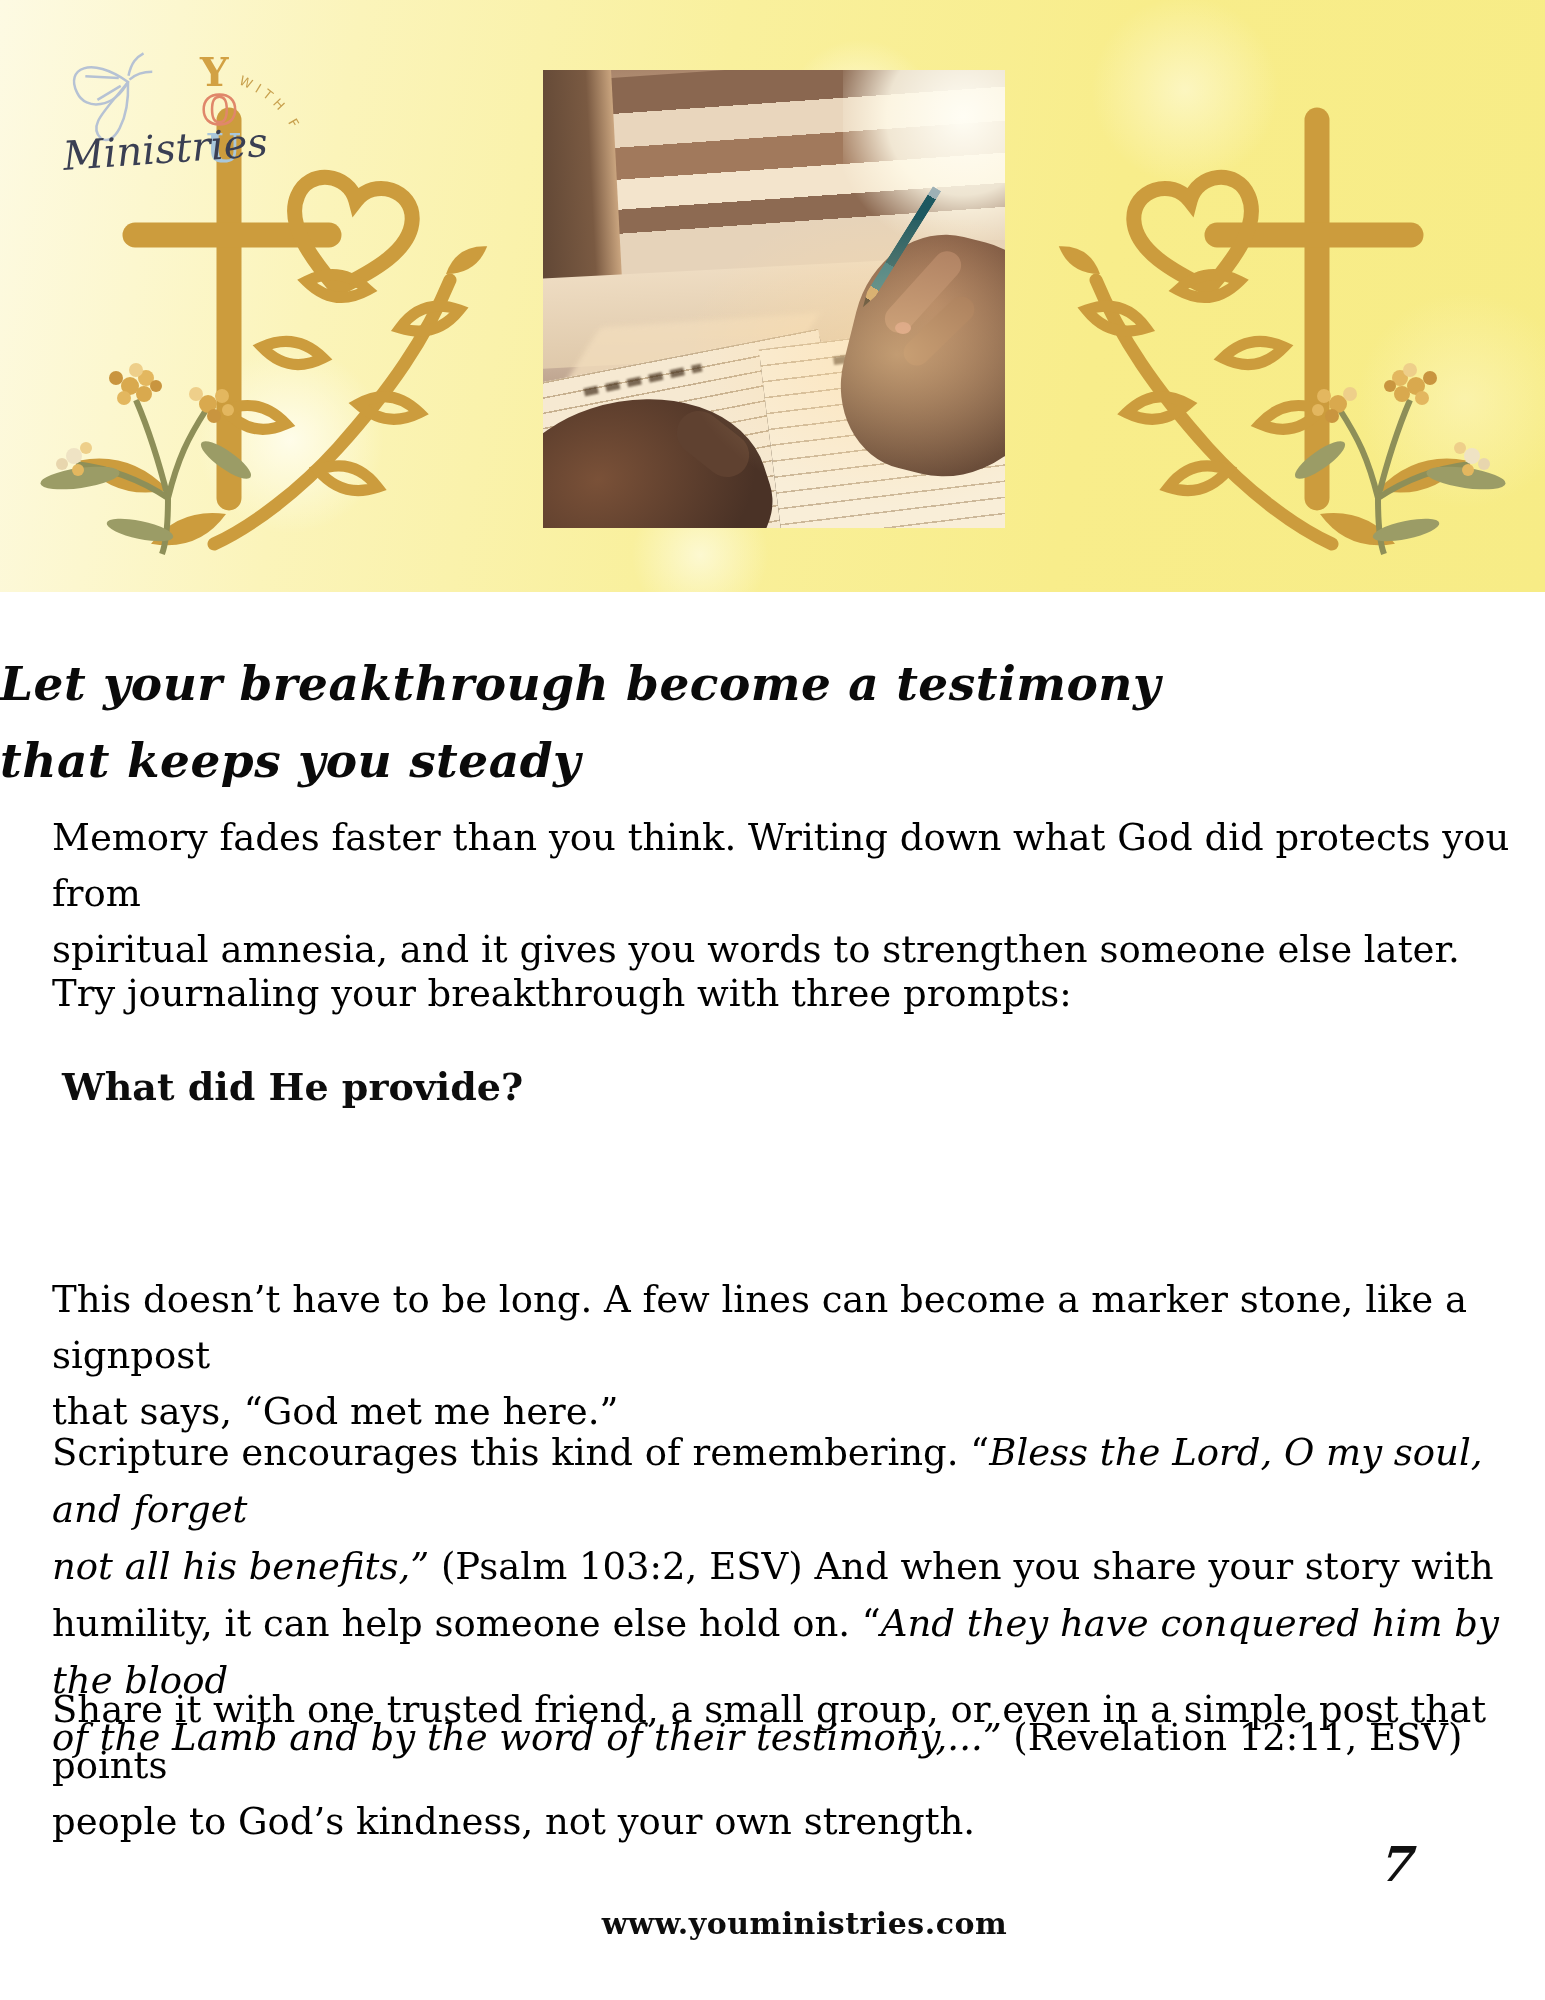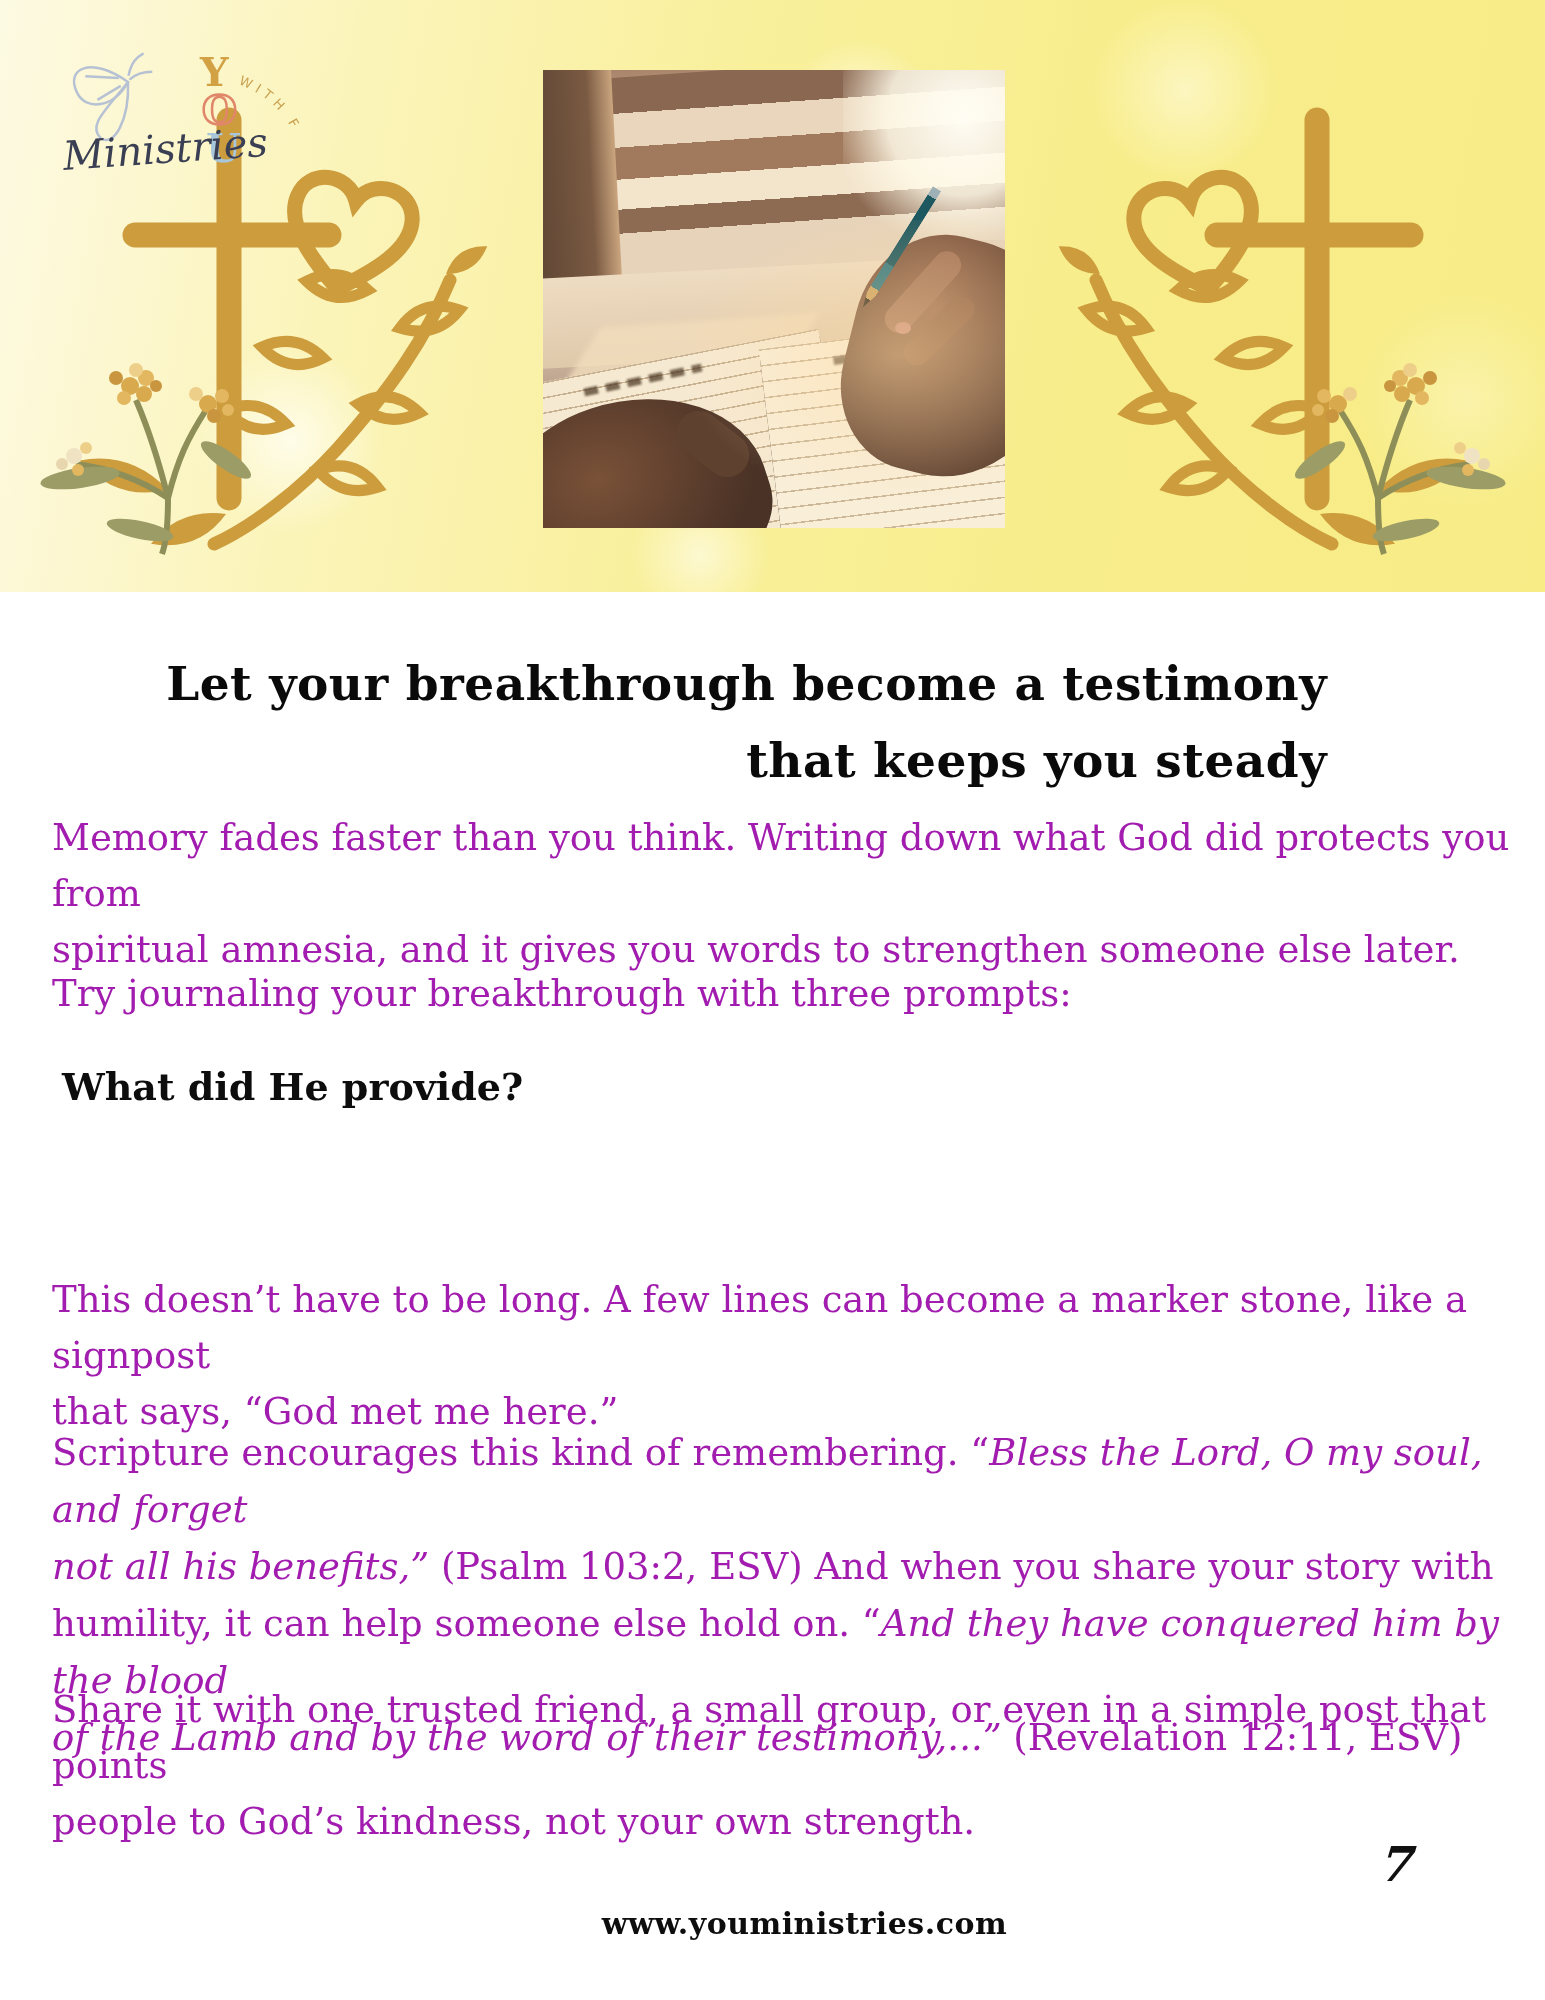--- a/index.html
+++ b/index.html
@@ -48,23 +48,23 @@
     background:radial-gradient(ellipse at 35% 30%,#9c6c50,#5d4030 75%);transform:rotate(14deg);}
   .finger1{left:330px;top:208px;width:100px;height:28px;border-radius:14px;background:#a5755a;transform:rotate(-48deg);}
   .finger2{left:352px;top:248px;width:88px;height:26px;border-radius:13px;background:#936say;background:#936549;transform:rotate(-44deg);}
   .nail{left:352px;top:252px;width:16px;height:12px;border-radius:50%;background:#c98b79;}
   .pen{left:352px;top:108px;width:10px;height:140px;transform:rotate(32deg);
     background:linear-gradient(180deg,#9db0b5 0 10px,#1d5860 10px 64%,#2e7680 64% 84%,#caa05f 84% 93%,#342a1c 93%);
     clip-path:polygon(0 0,100% 0,100% 88%,50% 100%,0 88%);}
   .glow{left:120px;top:150px;width:360px;height:300px;background:radial-gradient(ellipse at 65% 45%,rgba(255,219,160,.5),rgba(255,219,160,0) 65%);}
 
   
-  .title{position:absolute;left:0;top:645px;width:1327px;text-align:right;
-    font-size:47px;font-weight:bold;line-height:77px;color:#0a0a0a;letter-spacing:.5px;}
-  .para{position:absolute;left:52px;width:1460px;font-size:37px;line-height:56px;color:#a21caf;}
+  .title{position:absolute;left:0;top:645px;width:1327px;text-align:left;
+    font-size:47px;font-weight:bold;line-height:77px;color:#0a0a0a;letter-spacing:.5px;font-style:italic;}
+  .para{position:absolute;left:52px;width:1460px;font-size:37px;line-height:56px;color:#000000;}
   .p1{top:810px;}
   .p2{top:966px;}
   .prompts{top:1058px;font-weight:bold;font-size:38px;line-height:57px;color:#0d0d0d;}
   .prompts .ind{padding-left:10px;}
   .p3{top:1272px;}
   .scripture{top:1424px;line-height:57px;}
   .p5{top:1682px;}
   .it{font-style:italic;}
   .pagenum{position:absolute;left:1382px;top:1836px;font-size:48px;font-weight:bold;font-style:italic;
     color:#111;transform:skewX(-6deg);}

